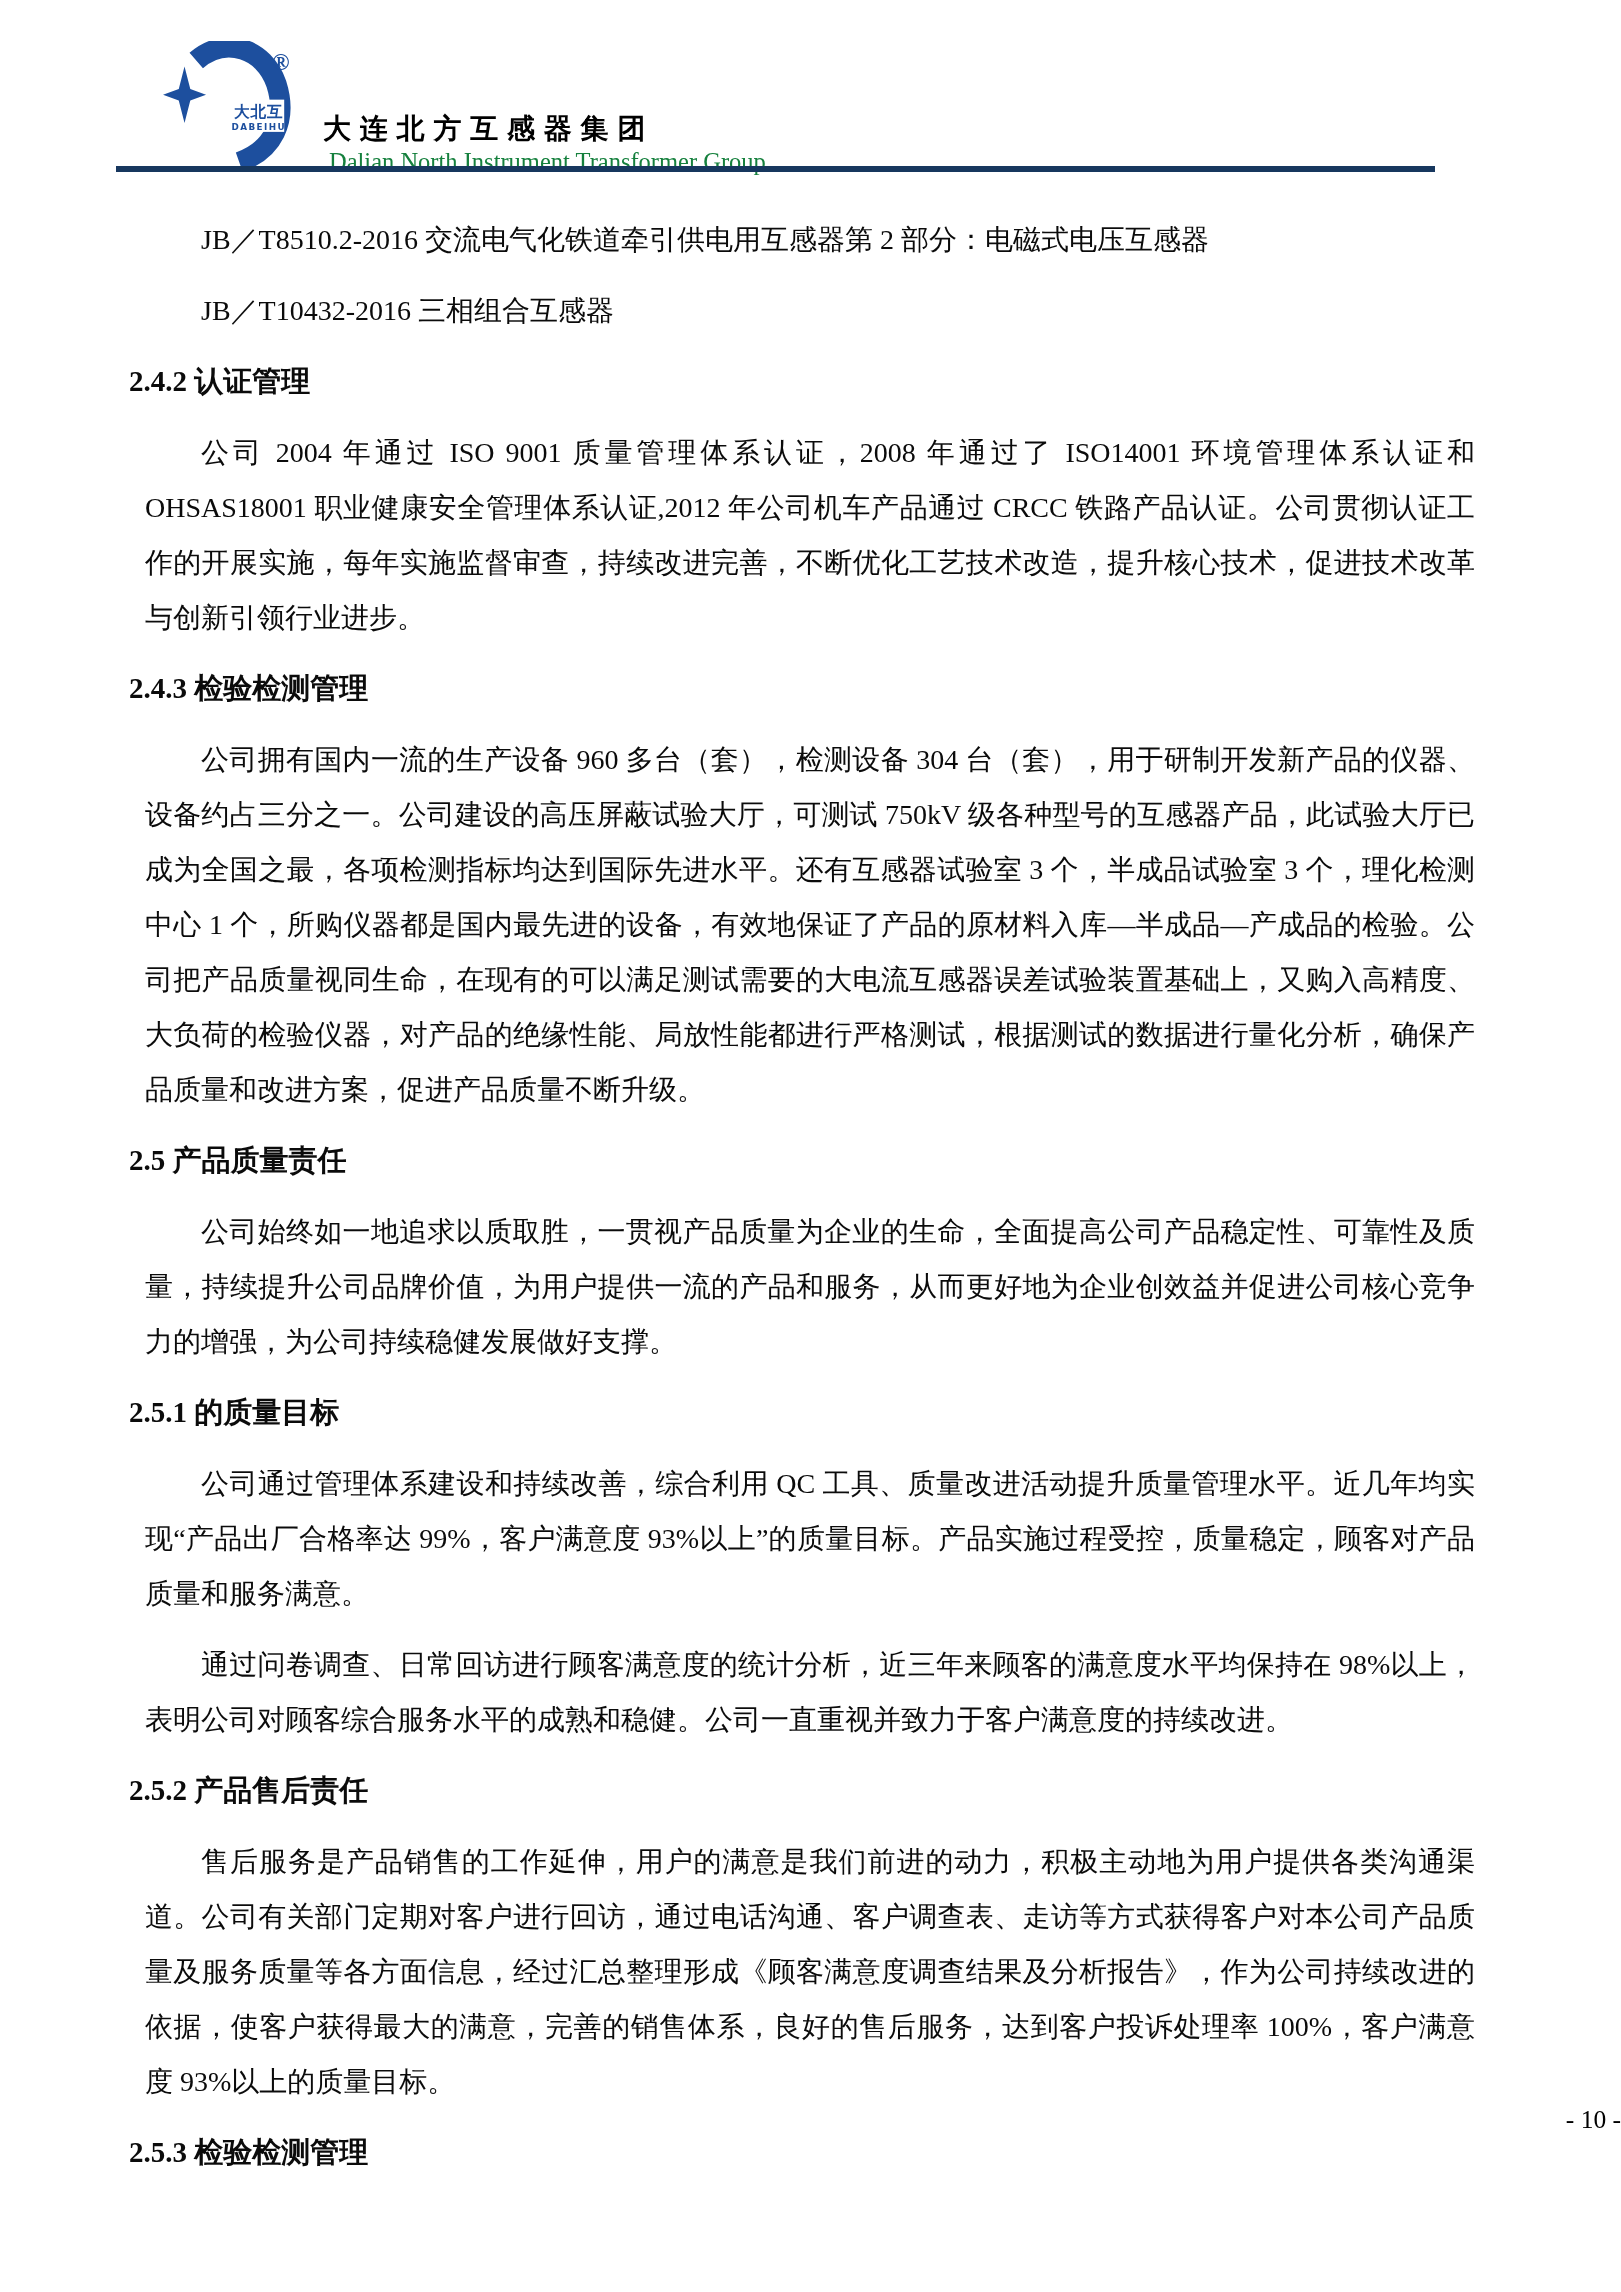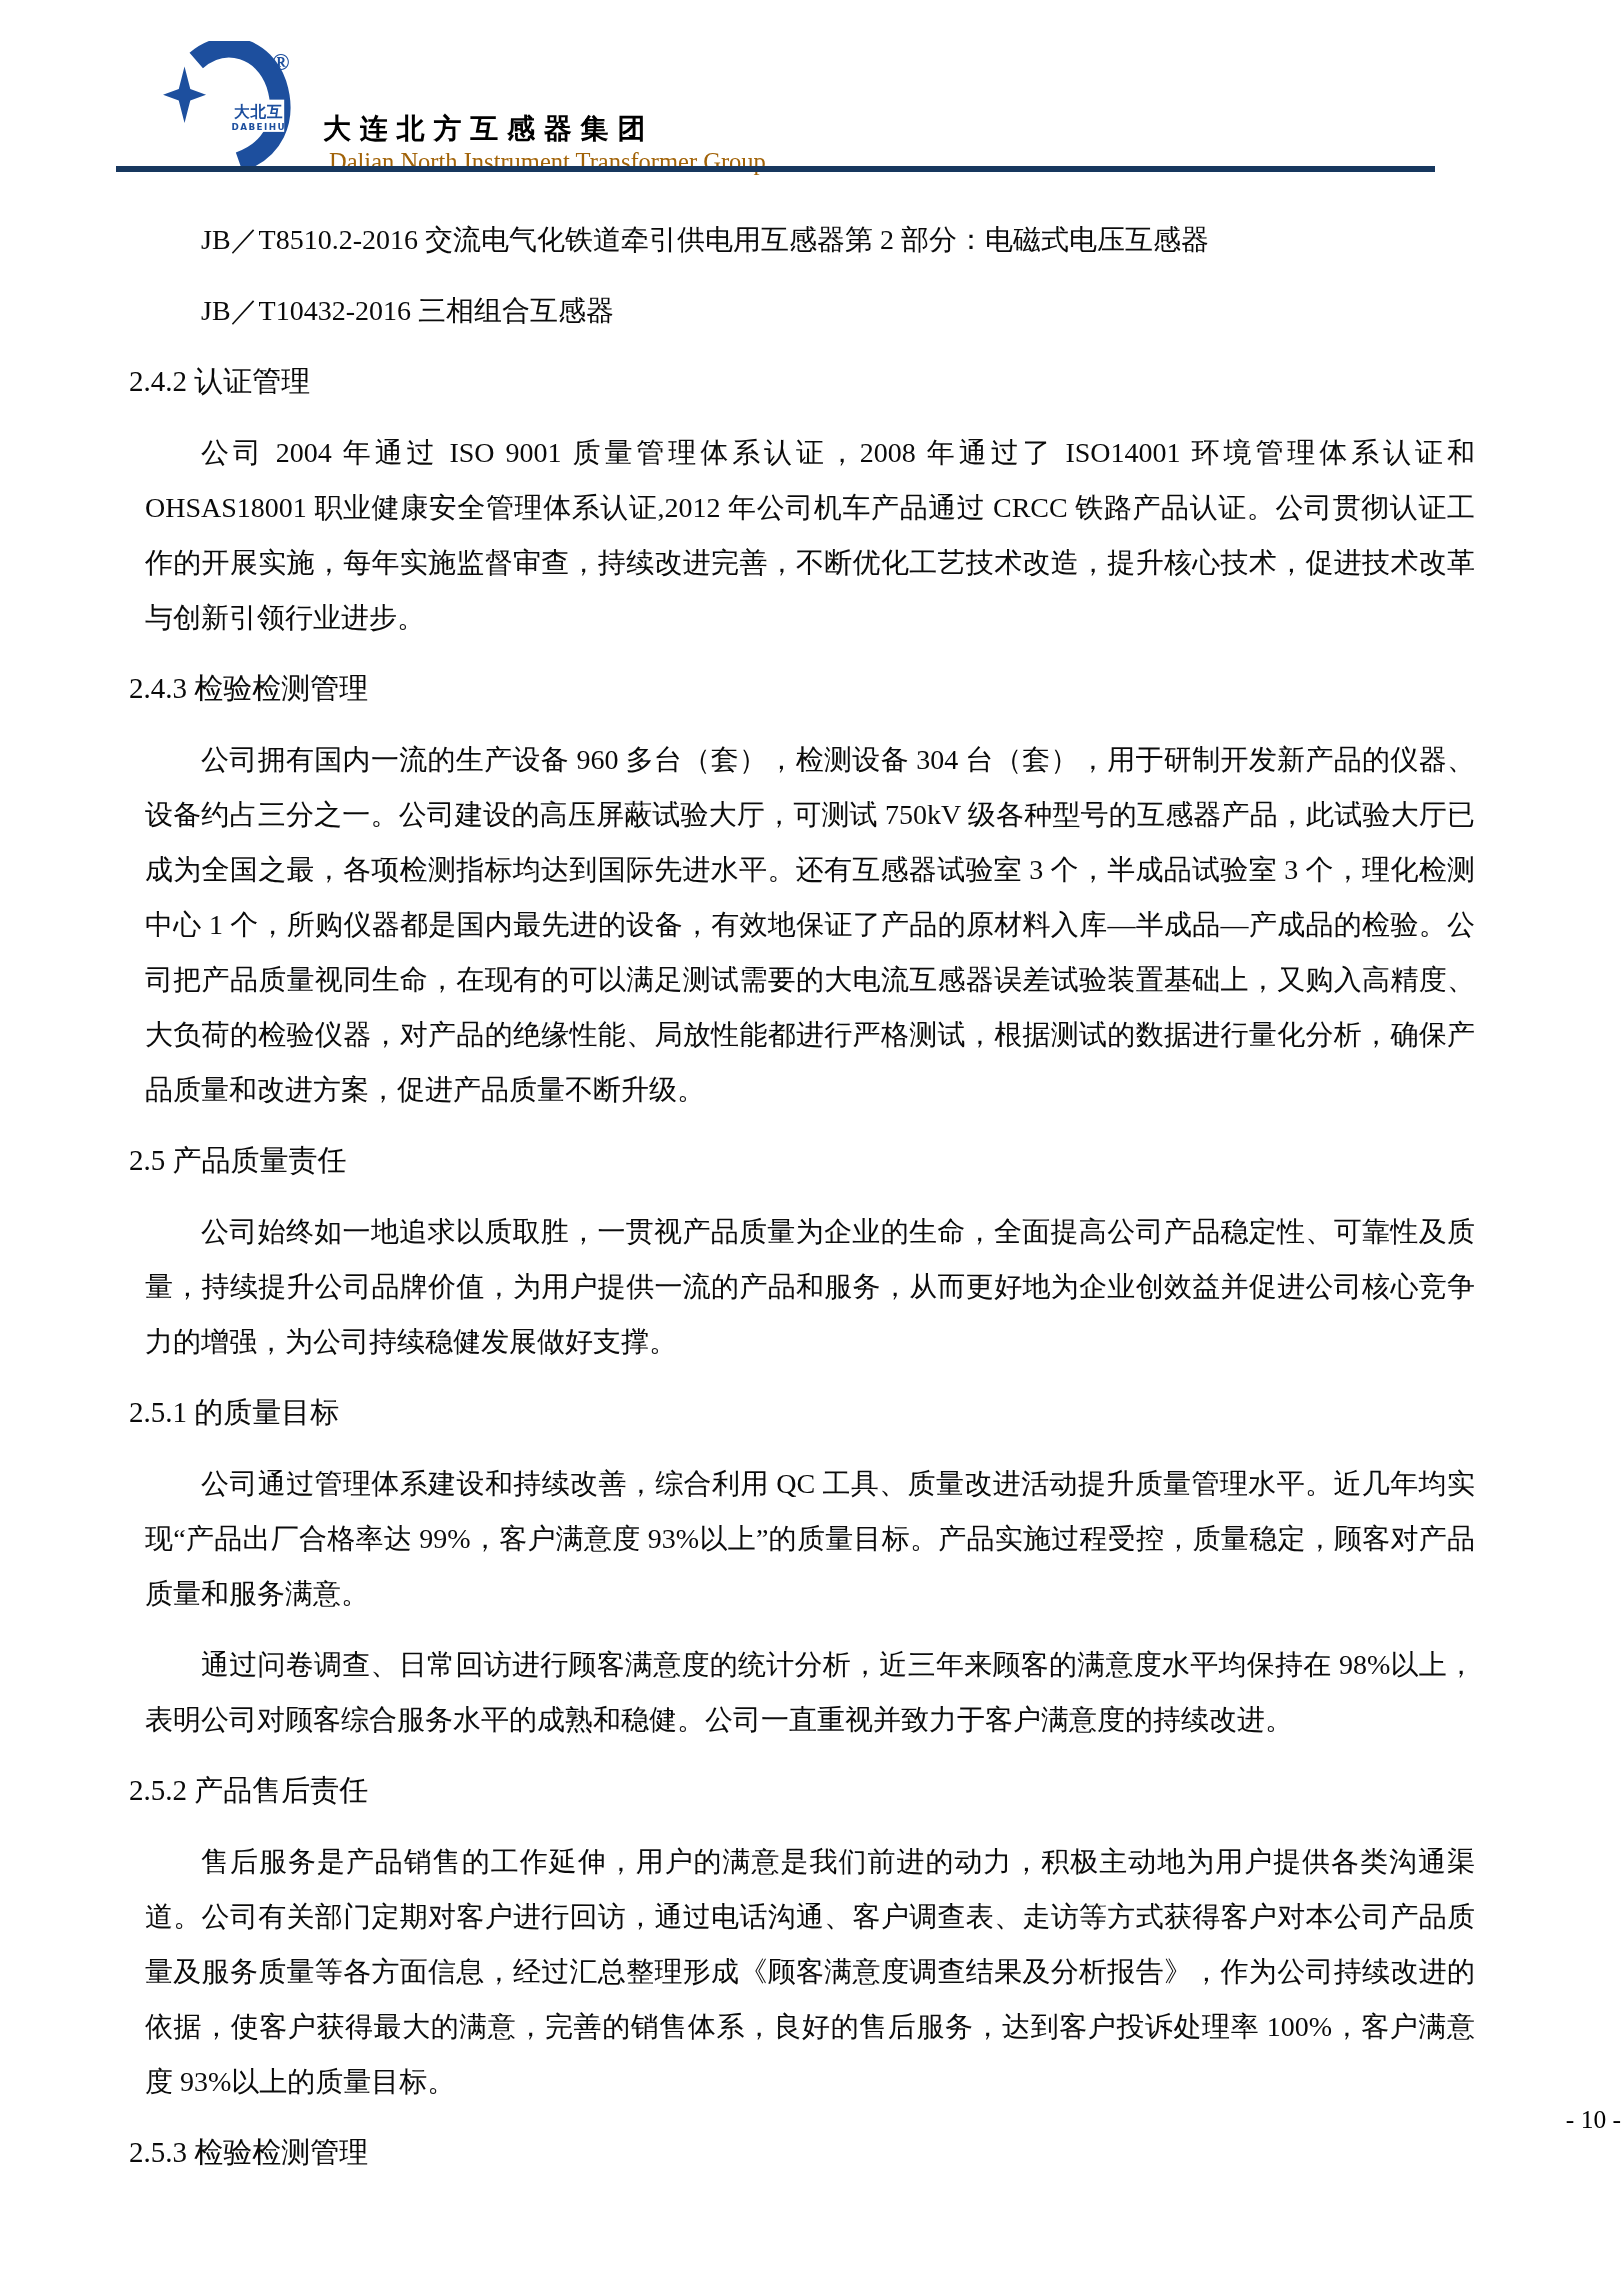--- a/index.html
+++ b/index.html
@@ -20,36 +20,36 @@
     font-size:23.5px;color:#1d4f9e;font-weight:bold;
     font-family:"Liberation Serif","DejaVu Serif",serif;
   }
   .company-cn{
     position:absolute;left:323px;top:110px;
     font-size:28px;letter-spacing:8.8px;color:#000;
     font-weight:600;white-space:nowrap;
   }
   .company-en{
     position:absolute;left:329px;top:148px;
-    font-size:24.5px;color:#a16207;white-space:nowrap;
+    font-size:24.5px;color:#15803d;white-space:nowrap;
   }
   .hdr-rule{
     position:absolute;left:116px;top:166px;
     width:1319px;height:5.9px;background:#17375e;
   }
   
   .doc{
     position:absolute;left:129px;top:196px;width:1362px;
     font-size:28px;line-height:55px;
     text-align:justify;
   }
   .doc p{margin:16px;text-indent:2em;}
   .doc p.intro-line{text-align:left;}
   .doc h3{
-    margin:0;font-size:29px;line-height:55px;font-weight:normal;
+    margin:0;font-size:29px;line-height:55px;font-weight:bold;
     text-align:left;text-indent:0;
   }
   
   .pagenum{
     position:absolute;left:0;top:2105px;width:100%;
     text-align:right;font-size:25.5px;color:#000;
   }
 </style>
 </head>
 <body>

